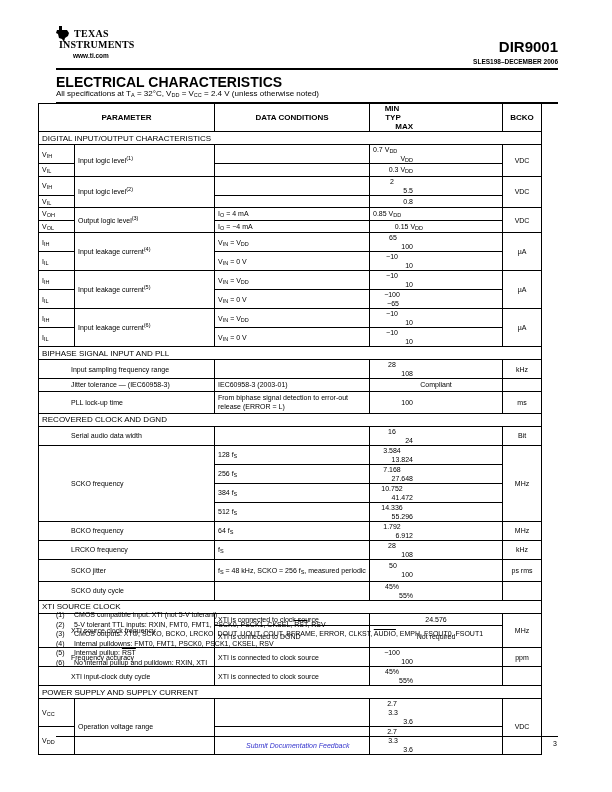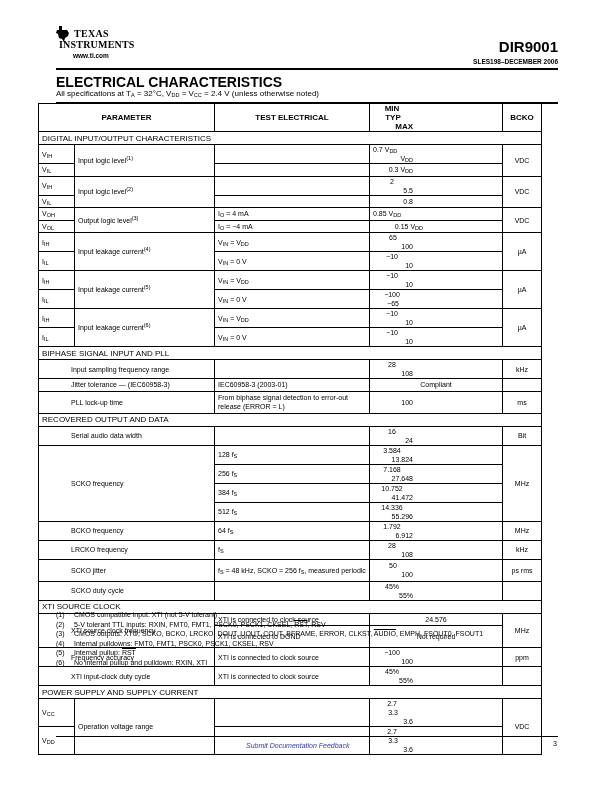--- a/index.html
+++ b/index.html
@@ -70,21 +70,21 @@
   <colgroup>
     <col style="width:36px">
       <col style="width:140px">
       <col style="width:155px">
       <col style="width:133px">
       <col style="width:39px">
   </colgroup>
   <tbody>
       <tr>
     <th colspan="2">PARAMETER</th>
-    <th>TEST ELECTRICAL</th>
+    <th>DATA CONDITIONS</th>
     <th>
           <div class="vals">
             <span class="v-min">MIN</span>
             <span class="v-typ">TYP</span>
             <span class="v-max">MAX</span>
           </div>
         </th>
     <th>BCKO</th>
   </tr>
 
@@ -270,21 +270,21 @@
           <div class="vals">
             <span class="v-min"></span>
             <span class="v-typ"></span>
             <span class="v-max">100</span>
           </div>
         </td>
     <td class="unit">ms</td>
   </tr>
 
   <tr class="sect">
-        <td colspan="5">RECOVERED OUTPUT AND DATA</td>
+        <td colspan="5">RECOVERED CLOCK AND DGND</td>
       </tr>
   <tr>
     <td colspan="2" class="par-ind">Serial audio data width</td>
     <td></td>
     <td>
           <div class="vals">
             <span class="v-min">16</span>
             <span class="v-typ"></span>
             <span class="v-max">24</span>
           </div>

